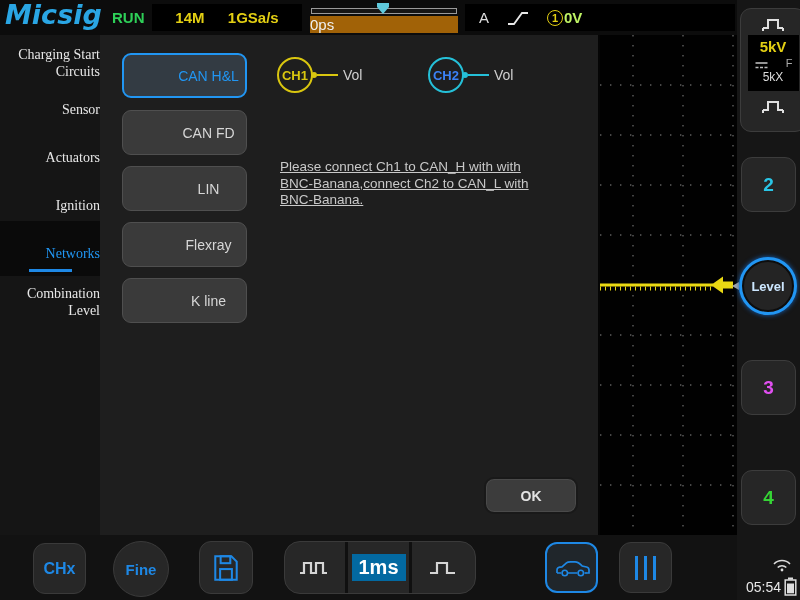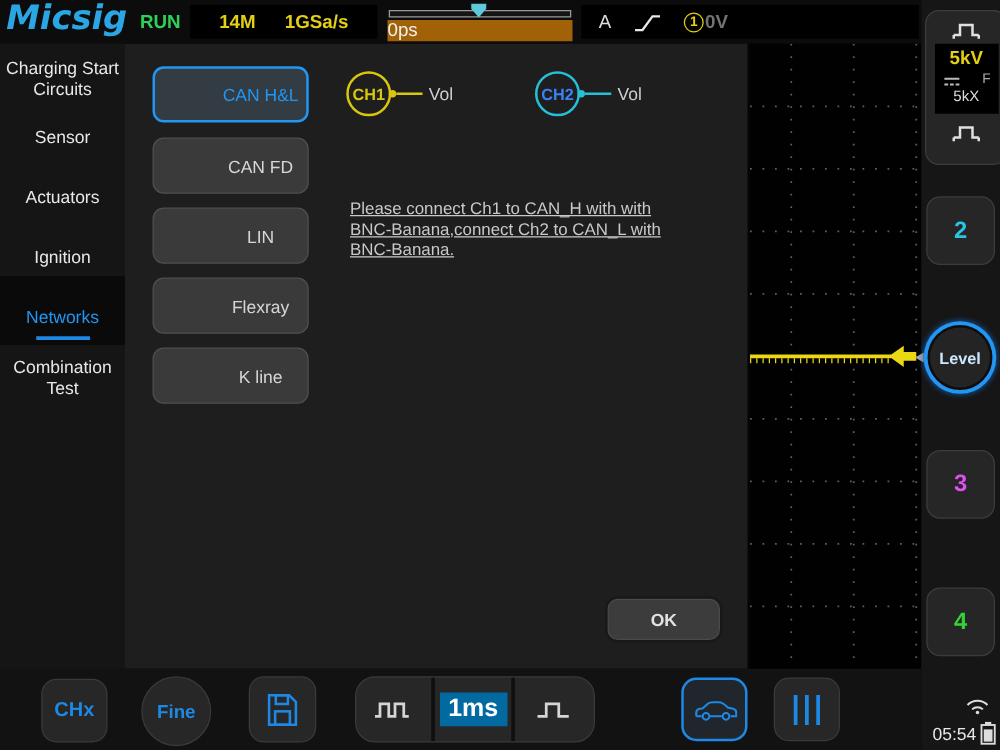--- a/index.html
+++ b/index.html
@@ -13,30 +13,30 @@
   .run { position:absolute; left:112px; top:9px; font-size:15px; font-weight:bold; color:#2ed058; }
   .acq { position:absolute; left:152px; top:4px; width:150px; height:27px; background:#000; display:flex; align-items:center; justify-content:space-evenly; font-size:15px; font-weight:bold; color:#e3cf13; }
   .hslider { position:absolute; left:310px; top:2px; width:148px; height:14px; }
   .track { position:absolute; left:1px; right:1px; top:6px; height:6px; border:1px solid #9a9a9a; background:#151515; }
   .tmark { position:absolute; left:66px; top:0; }
   .hval { position:absolute; left:310px; top:16px; width:148px; height:17px; background:#a16207; color:#f0f0f0; font-size:15px; text-align:left; line-height:17px; }
   .trig { position:absolute; left:465px; top:4px; width:270px; height:27px; background:#000; display:flex; align-items:center; }
   .trig-src { margin-left:14px; font-size:15px; color:#ddd; }
   .slope-icon { margin-left:17px; }
   .badge1 { margin-left:17px; width:16px; height:16px; border:1.5px solid #e3cf13; border-radius:50%; color:#e3cf13; font-size:11px; font-weight:bold; display:flex; align-items:center; justify-content:center; flex:none; }
-  .tlevel { margin-left:1px; font-size:15px; font-weight:bold; color:#737373; }
+  .tlevel { margin-left:1px; font-size:15px; font-weight:bold; color:#bef264; }
 
   
   .scope { position:absolute; left:600px; top:35px; width:137px; height:500px; background:#010101; }
 
   
   .menu { position:absolute; left:0; top:35px; width:598px; height:500px; background:#1e1e1e; }
   .msidebar { position:absolute; left:0; top:0; width:100px; height:500px; background:#151515; }
   .selbg { position:absolute; left:0; top:186px; width:100px; height:55px; background:#0a0a0a; }
-  .sitem { position:absolute; left:0; width:100px; text-align:center; font-size:14px; color:#e8e8e8; line-height:17px; }
+  .sitem { position:absolute; left:0; width:100px; text-align:right; font-size:14px; color:#e8e8e8; line-height:17px;font-family:Liberation Serif, serif; }
   .sitem span { display:inline-block; max-width:92px; }
   .s0{top:11px;} .s1{top:66px;} .s2{top:114px;} .s3{top:162px;} .s4{top:210px;color:#2196f3;} .s5{top:250px;}
   .underline { position:absolute; left:29px; top:234px; width:43px; height:3px; background:#1e88e5; }
 
   .mbtn { position:absolute; left:122px; width:125px; height:45px; border-radius:9px; background:#3a3a3a; border:1px solid #4f4f4f; color:#d6d6d6; font-size:14px; display:flex; align-items:center; justify-content:center;padding-left:48px; }
   .mbtn.selected { border:2px solid #2196f3; color:#2196f3; background:#333b43; }
   .b0{top:18px;} .b1{top:75px;} .b2{top:131px;} .b3{top:187px;} .b4{top:243px;}
 
   .chan { position:absolute; top:22px; display:flex; align-items:center; }
   .chan1 { left:277px; } .chan2 { left:428px; }
@@ -138,21 +138,21 @@
 
   <div class="menu">
     <div class="msidebar">
       <div class="selbg"></div>
       <div class="sitem s0"><span>Charging Start Circuits</span></div>
       <div class="sitem s1"><span>Sensor</span></div>
       <div class="sitem s2"><span>Actuators</span></div>
       <div class="sitem s3"><span>Ignition</span></div>
       <div class="sitem s4"><span>Networks</span></div>
       <div class="underline"></div>
-      <div class="sitem s5"><span>Combination Test</span></div>
+      <div class="sitem s5"><span>Combination Level</span></div>
     </div>
 
     <div class="mbtn b0 selected">CAN H&amp;L</div>
     <div class="mbtn b1">CAN FD</div>
     <div class="mbtn b3">Flexray</div>
     <div class="mbtn b2">LIN</div>
     <div class="mbtn b4">K line</div>
 
     <div class="chan chan1">
       <span class="ccirc">CH1</span>

